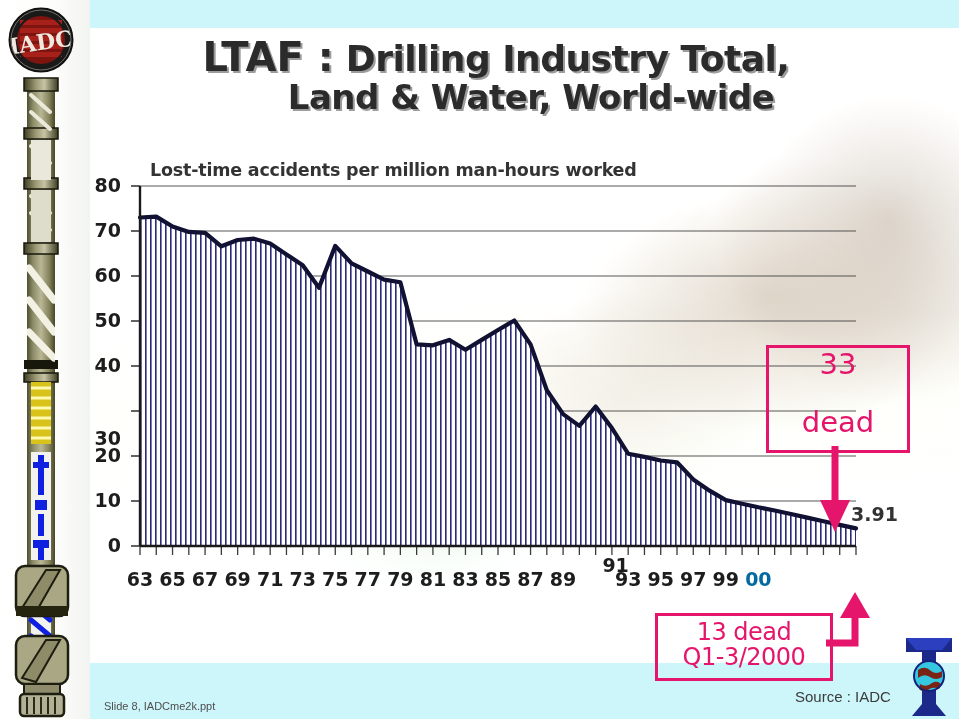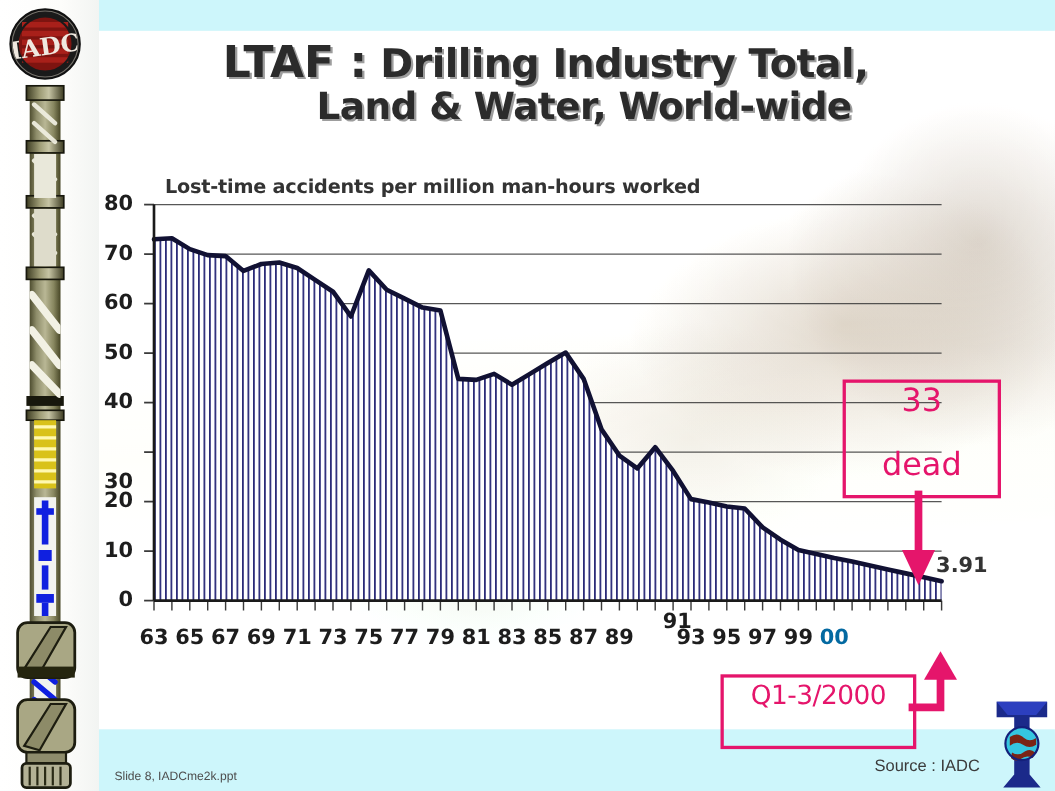--- a/index.html
+++ b/index.html
@@ -372,20 +372,21 @@
     </div>
 
   <div id="val391">3.91</div>
 
   <div class="callout" id="callout-33">
     <span class="big">33</span>
     <span class="mid">dead</span>
   </div>
 
   <div class="callout" id="callout-13">
+    <span class="r1">13 dead</span>
     <span class="r2">Q1-3/2000</span>
   </div>
 
   <div id="slidenote">Slide 8, IADCme2k.ppt</div>
   <div id="source">Source : IADC</div>
 
   <svg id="tlogo" viewBox="0 0 58 90">
     <path d="M6 10 L52 10 L52 24 L36 24 L36 76 L46 88 L12 88 L22 76 L22 24 L6 24 Z" fill="#1b2a8a"></path>
     <path d="M6 10 L16 22 L42 22 L52 10 Z" fill="#2c3fbf"></path>
     <circle cx="29" cy="48" r="15" fill="#35c6e0"></circle>

